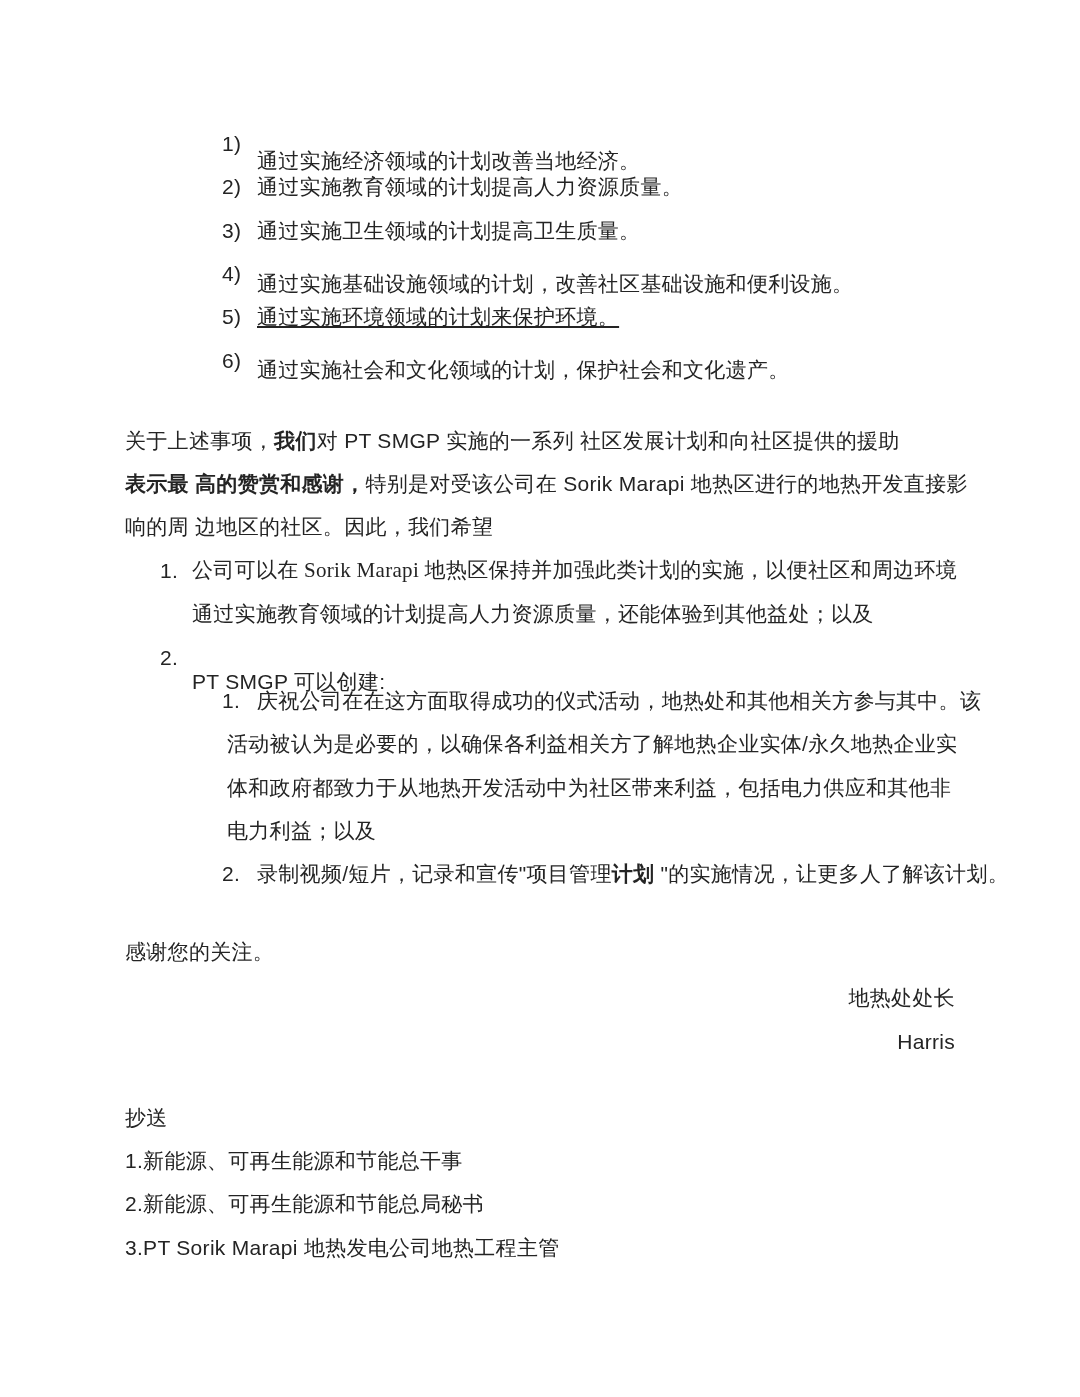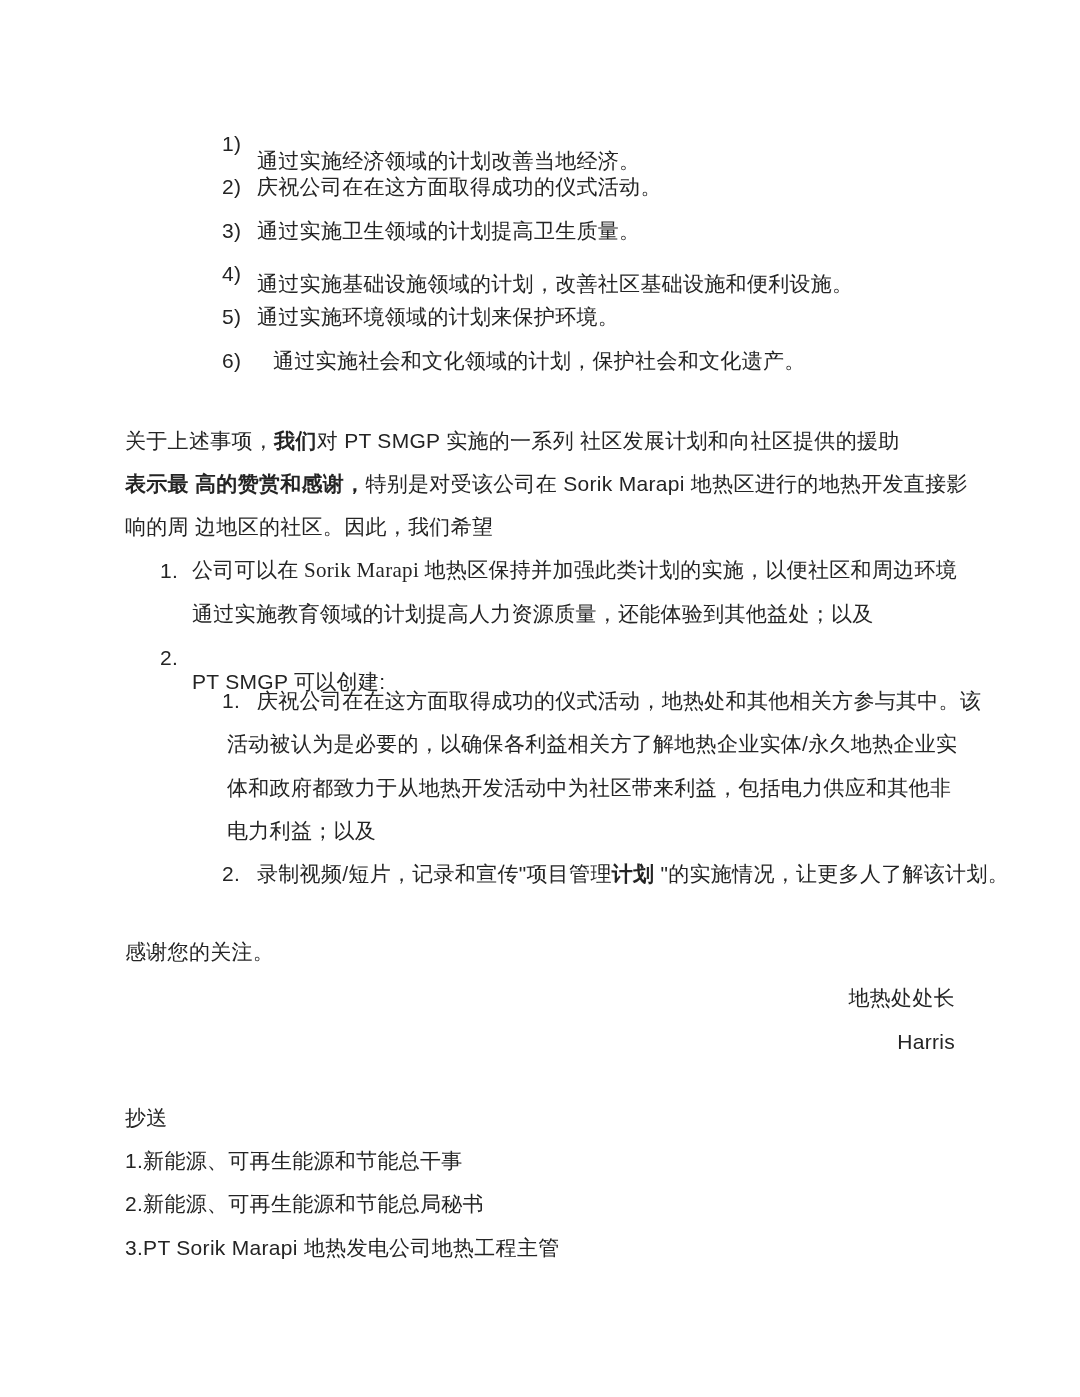--- a/index.html
+++ b/index.html
@@ -32,33 +32,33 @@
 </style>
 </head>
 <body>
 
 <div class="page">
 
   <span class="line" style="top:133px; left:222px;">1)</span>
   <span class="line" style="top:150px; left:257px;">通过实施经济领域的计划改善当地经济。</span>
 
   <span class="line" style="top:176px; left:222px;">2)</span>
-  <span class="line" style="top:176px; left:257px;">庆祝公司在在这方面取得成功的仪式活动。</span>
+  <span class="line" style="top:176px; left:257px;">通过实施教育领域的计划提高人力资源质量。</span>
 
   <span class="line" style="top:220px; left:222px;">3)</span>
   <span class="line" style="top:220px; left:257px;">通过实施卫生领域的计划提高卫生质量。</span>
 
   <span class="line" style="top:263px; left:222px;">4)</span>
   <span class="line" style="top:273px; left:257px;">通过实施基础设施领域的计划，改善社区基础设施和便利设施。</span>
 
   <span class="line" style="top:306px; left:222px;">5)</span>
-  <span class="line" style="top:306px; left:257px;">通过实施环境领域的计划来保护环境。</span>
+  <span class="line" style="top:306px; left:257px;text-decoration:underline;">通过实施环境领域的计划来保护环境。</span>
 
   <span class="line" style="top:350px; left:222px;">6)</span>
-  <span class="line" style="top:350px; left:257px;margin-left:16px;">通过实施社会和文化领域的计划，保护社会和文化遗产。</span>
+  <span class="line" style="top:359px; left:257px;">通过实施社会和文化领域的计划，保护社会和文化遗产。</span>
 
   <div class="line" style="top:430px; left:125px;"><span>关于上述事项，</span><span class="b">我们</span><span>对 PT SMGP 实施的一系列 社区发展计划和向社区提供的援助</span></div>
 
   <div class="line" style="top:473px; left:125px;"><span class="b">表示最 高的赞赏和感谢，</span><span>特别是对受该公司在 Sorik Marapi 地热区进行的地热开发直接影</span></div>
 
   <div class="line" style="top:516px; left:125px;"><span>响的周 边地区的社区。因此，我们希望</span></div>
 
   <span class="line" style="top:560px; left:160px;">1.</span>
   <span class="line" style="top:560px; left:192px;font-family:Liberation Serif, serif;">公司可以在 Sorik Marapi 地热区保持并加强此类计划的实施，以便社区和周边环境</span>
   <span class="line" style="top:603px; left:192px;">通过实施教育领域的计划提高人力资源质量，还能体验到其他益处；以及</span>

